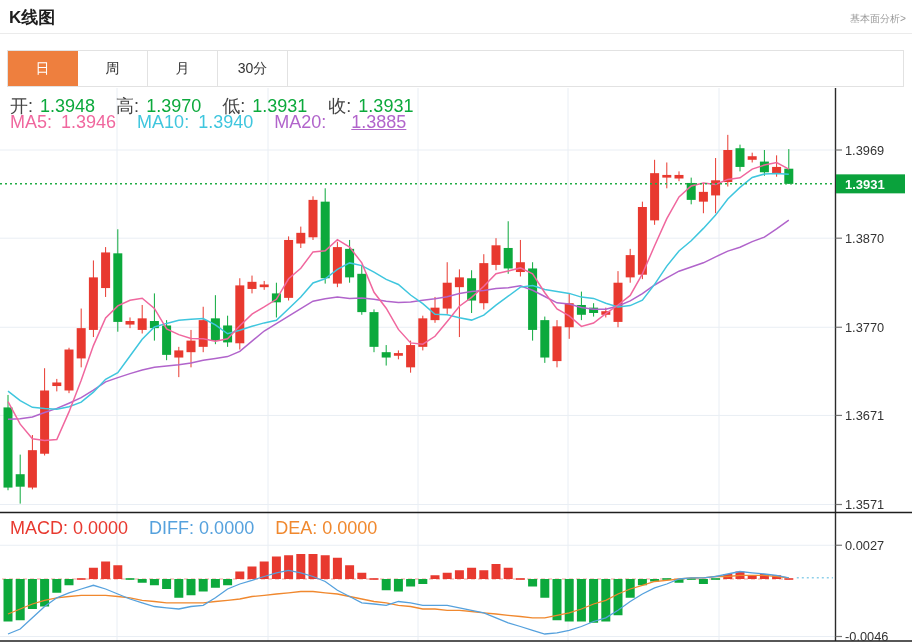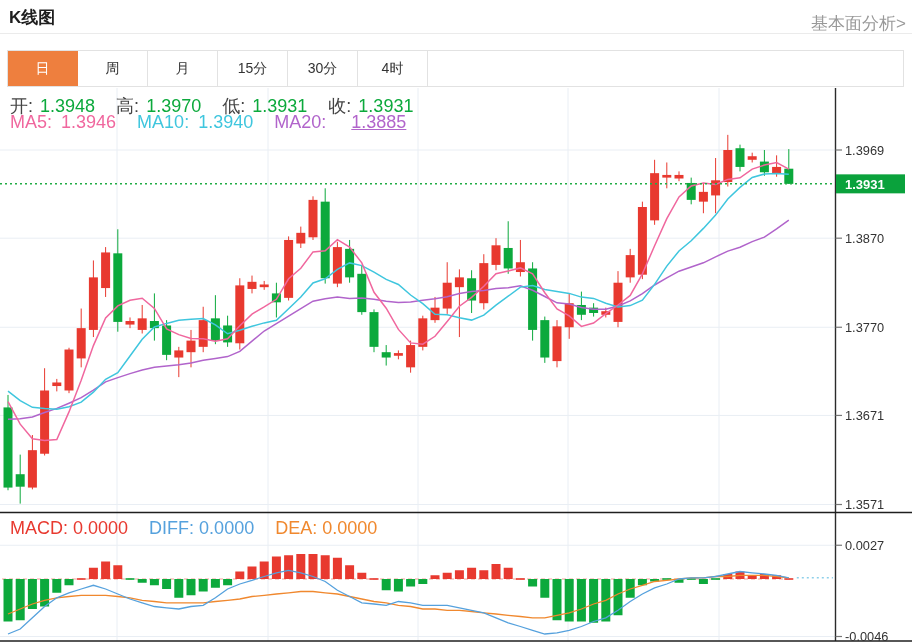--- a/index.html
+++ b/index.html
@@ -3,21 +3,21 @@
 <meta charset="utf-8">
 <style>
   html,body{margin:0;padding:0;}
   body{width:912px;height:644px;background:#fff;position:relative;overflow:hidden;
        font-family:"Liberation Sans","DejaVu Sans",sans-serif;
        --c-up:#e8392f;--c-down:#0ca93c;--c-ma5:#f0679e;--c-ma10:#3fc6de;--c-ma20:#b164cb;
        --c-diff:#55a1dd;--c-dea:#f0882e;--c-tab_active:#ee7f3e;--c-link:#999999;--c-label:#444444;}
   #chart-svg{position:absolute;left:0;top:0;z-index:0;}
   .hdr{position:absolute;left:0;top:0;width:912px;height:33px;z-index:2;}
   .hdr h1{margin:0;position:absolute;left:9px;top:6px;font-size:17px;color:#1e1e1e;font-weight:bold;}
-  .hdr a{position:absolute;right:6px;top:12px;font-size:17px;color:var(--c-link);text-decoration:none;cursor:pointer;}
+  .hdr a{position:absolute;right:6px;top:12px;font-size:10px;color:var(--c-link);text-decoration:none;cursor:pointer;font-family:Liberation Mono, monospace;}
   .rule{position:absolute;left:0;top:33px;width:912px;border-top:1px solid #ebebeb;z-index:2;}
   .tabbar{position:absolute;left:7px;top:50px;width:897px;height:37px;display:flex;
           border:1px solid #e2e2e2;box-sizing:border-box;background:#fff;z-index:2;}
   .tab{width:70px;height:100%;line-height:35px;text-align:center;font-size:14px;color:#333;
        border-right:1px solid #e2e2e2;cursor:pointer;box-sizing:border-box;}
   .tab.active{background:var(--c-tab_active);color:#fff;border-color:var(--c-tab_active);}
   .txtrow{position:absolute;left:10px;z-index:2;font-size:18px;white-space:nowrap;}
   .txtrow span{display:inline-block;}
   .lab{color:var(--c-label);margin-right:2px;}
   .gap{margin-right:16px;}
@@ -269,23 +269,21 @@
 <div class="hdr">
   <h1>K线图</h1>
   <a>基本面分析&gt;</a>
 </div>
 <div class="rule"></div>
 
 <div class="tabbar">
   <div class="tab active">日</div>
   <div class="tab">周</div>
   <div class="tab">月</div>
-  <div class="tab">15分</div>
   <div class="tab">30分</div>
-  <div class="tab">4时</div>
 </div>
 
 <div class="txtrow" style="top:94px;">
   <span class="lab">开:</span>
   <span class="v-grn gap">1.3948</span>
   <span class="lab">高:</span>
   <span class="v-grn gap">1.3970</span>
   <span class="lab">低:</span>
   <span class="v-grn gap">1.3931</span>
   <span class="lab">收:</span>

